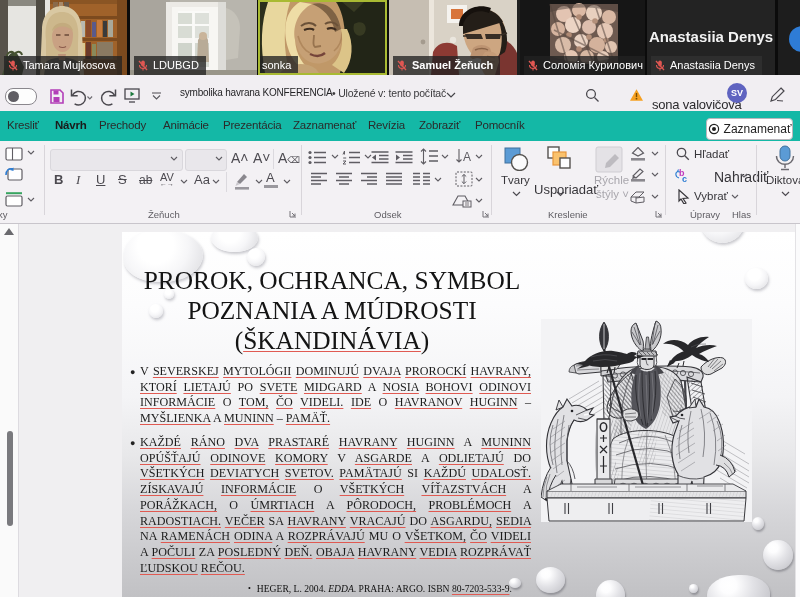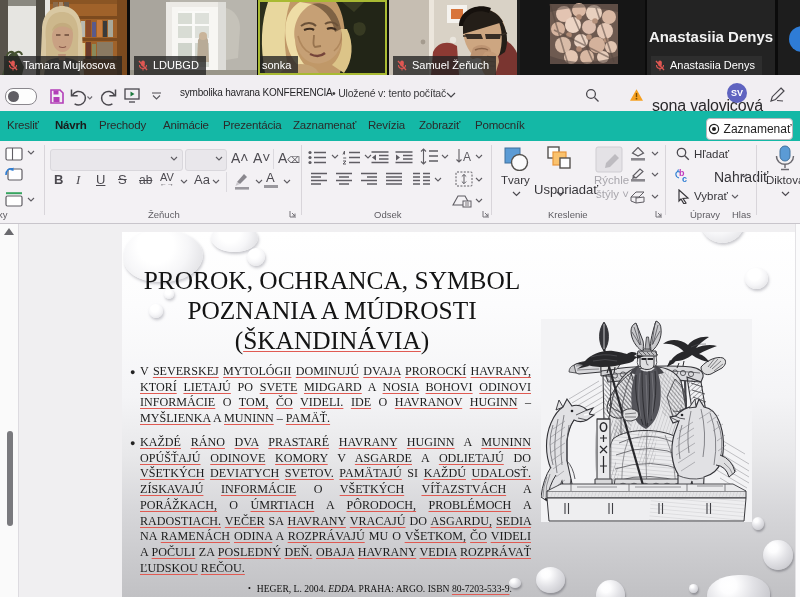--- a/index.html
+++ b/index.html
@@ -131,21 +131,21 @@
 <path d="M44 28 c4 -1.5 8 -1.5 10 0 M67 27 c3 -1.5 7 -1 9 1" stroke="#3d2c1f" stroke-width="2.2" fill="none"></path>
 <path d="M54 33 c0 6 -2 10 1 12 l6 -1" stroke="#97734e" stroke-width="1.8" fill="none"></path>
 <path d="M50 52 c5 2.5 11 2.5 15 -1" stroke="#75443a" stroke-width="2.4" fill="none"></path>
 <path d="M38 34 c2 8 6 14 12 17 M82 30 c0 8 -3 15 -8 19" stroke="#a67d52" stroke-width="1.6" fill="none" opacity="0.7"></path>
 <path d="M35 38 c-3 -16 5 -30 17 -36 l-12 -2 C26 8 22 26 28 46 c3 10 9 18 17 23 l9 2 C42 63 36 52 35 38z" fill="#eeddA6"></path>
 <path d="M81 27 c3 14 0 28 -9 36 l12 8 c9 -12 10 -30 3 -44z" fill="#dcc488"></path>
 <path d="M20 71 c8 -10 26 -12 36 -4 l3 4z" fill="#c4a375"></path>
 </svg>
       <div class="vlabel" style="left:-2px;bottom:-2px;">sonka</div>
 </div>
-<div class="tile" style="left:389px;width:144px;">
+<div class="tile" style="left:389px;width:144px;font-weight:bold;">
 <svg width="128" height="75" viewBox="0 0 128 75" preserveAspectRatio="none">
 <rect width="128" height="75" fill="#d9d2c6"></rect>
 <rect x="0" y="0" width="40" height="75" fill="#c6beb2"></rect>
 <rect x="40" y="0" width="5" height="75" fill="#ece6dc"></rect>
 <circle cx="34" cy="42" r="2.4" fill="#a49b8e"></circle>
 <rect x="58" y="5" width="20" height="18" fill="#f5f3ef"></rect>
 <rect x="62" y="9" width="12" height="10" fill="#d8743a"></rect>
 <circle cx="64" cy="40" r="3.2" fill="#eae6de"></circle>
 <path d="M42 75 L44 52 C48 42 60 40 68 46 l2 29z" fill="#8d3a33"></path>
 <path d="M104 75 l0 -36 c10 -2 20 4 24 14 l0 22z" fill="#7a3530"></path>
@@ -191,20 +191,25 @@
           <circle cx="49" cy="35" r="2.8" fill="#b08a74"></circle>
           <circle cx="69" cy="37" r="2.8" fill="#b4907a"></circle>
           <circle cx="59" cy="49" r="2.8" fill="#b08a74"></circle>
           <circle cx="86" cy="40" r="2.5" fill="#b4907a"></circle>
 <path d="M30 4 l18 60 M48 4 l26 60 M76 8 l18 54 M34 30 l56 28" stroke="#584840" stroke-width="1.6" opacity="0.55"></path>
 <path d="M30 4 h68 v8 c-22 -6 -46 -6 -68 0z" fill="#4e403a" opacity="0.5"></path>
 <path d="M30 56 c22 8 46 8 68 0 v8 h-68z" fill="#4e403a" opacity="0.55"></path>
 </g>
 
 </svg>
+<div class="vlabel"><svg class="mic" width="10" height="11" viewBox="0 0 10 11">
+          <rect x="3.2" y="0.5" width="3.6" height="6" rx="1.8" fill="#e05752"></rect>
+          <path d="M1.5 5c0 4.5 7 4.5 7 0 M5 8.5v2" stroke="#e05752" stroke-width="1.1" fill="none"></path>
+          <path d="M1 1l8 9" stroke="#e05752" stroke-width="1.3"></path>
+        </svg>Соломія Курилович</div>
 </div>
 <div class="tile" style="left:647px;width:128px;background:#232323;">
 <div style="position:absolute;left:0;top:28px;width:128px;text-align:center;color:#f2f2f2;font-size:15px;font-weight:bold;white-space:nowrap;">Anastasiia Denys</div>
 <div class="vlabel" style="background:#2e2e2e;"><svg class="mic" width="10" height="11" viewBox="0 0 10 11">
           <rect x="3.2" y="0.5" width="3.6" height="6" rx="1.8" fill="#e05752"></rect>
           <path d="M1.5 5c0 4.5 7 4.5 7 0 M5 8.5v2" stroke="#e05752" stroke-width="1.1" fill="none"></path>
           <path d="M1 1l8 9" stroke="#e05752" stroke-width="1.3"></path>
         </svg>Anastasiia Denys</div>
 </div>
 <div class="tile" style="left:778px;width:22px;background:#1d1d1d;">
@@ -245,21 +250,21 @@
     </svg>
 <svg class="abs" style="left:585px;top:13px" width="15" height="15" viewBox="0 0 15 15">
       <circle cx="6" cy="6" r="4.4" fill="none" stroke="#4a484e" stroke-width="1.3"></circle>
       <path d="M9.5 9.5l4 4" stroke="#4a484e" stroke-width="1.3"></path>
     </svg>
 <svg class="abs" style="left:629px;top:13px" width="15" height="14" viewBox="0 0 15 14">
       <path d="M7.5 1.2 L14 12.8 H1z" fill="#f6a021"></path>
       <path d="M7.5 5v4" stroke="#7a4d00" stroke-width="1.4"></path>
       <circle cx="7.5" cy="10.7" r=".9" fill="#7a4d00"></circle>
     </svg>
-<span class="abs" style="left:652px;top:13px;font-size:16px;letter-spacing:-0.2px;color:#2a292c;margin-top:9px;">sona valovičová</span>
+<span class="abs" style="left:652px;top:13px;font-size:13px;letter-spacing:-0.2px;color:#2a292c;margin-top:9px;">sona valovičová</span>
 <div class="abs" style="left:727px;top:8px;width:20px;height:20px;border-radius:50%;background:#5f63c0;color:#fff;font-size:9px;font-weight:bold;text-align:center;line-height:20px;">SV</div>
 <svg class="abs" style="left:768px;top:12px" width="17" height="16" viewBox="0 0 17 16">
       <path d="M13 1l3 3-8.5 8.5L3 14l1.3-4.3z" fill="none" stroke="#4a484e" stroke-width="1.2"></path>
       <path d="M9 13.5l6 .5" stroke="#4a484e" stroke-width="1.1"></path>
     </svg>
 </div>
 <div id="tabs">
 <span class="tab" style="left:7px">Kresliť</span>
 <span class="tab" style="left:55px;font-weight:bold;color:#1b1b1b;">Návrh</span>
 <span class="tab" style="left:99px">Prechody</span>

